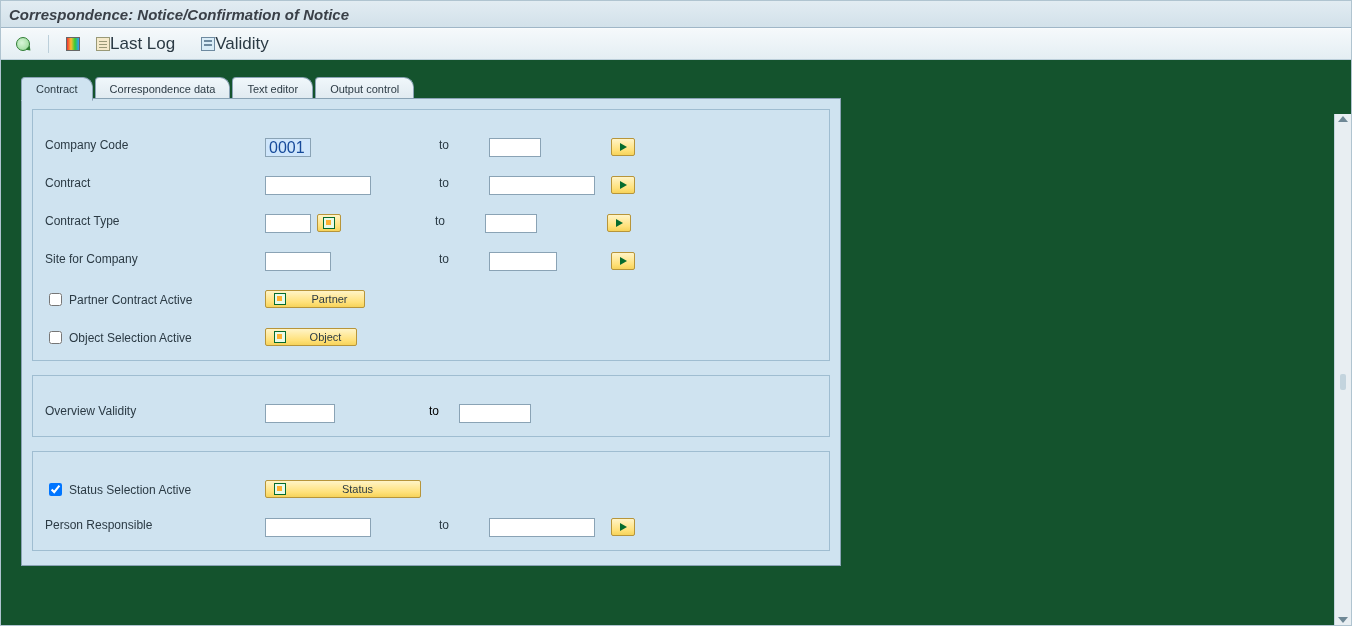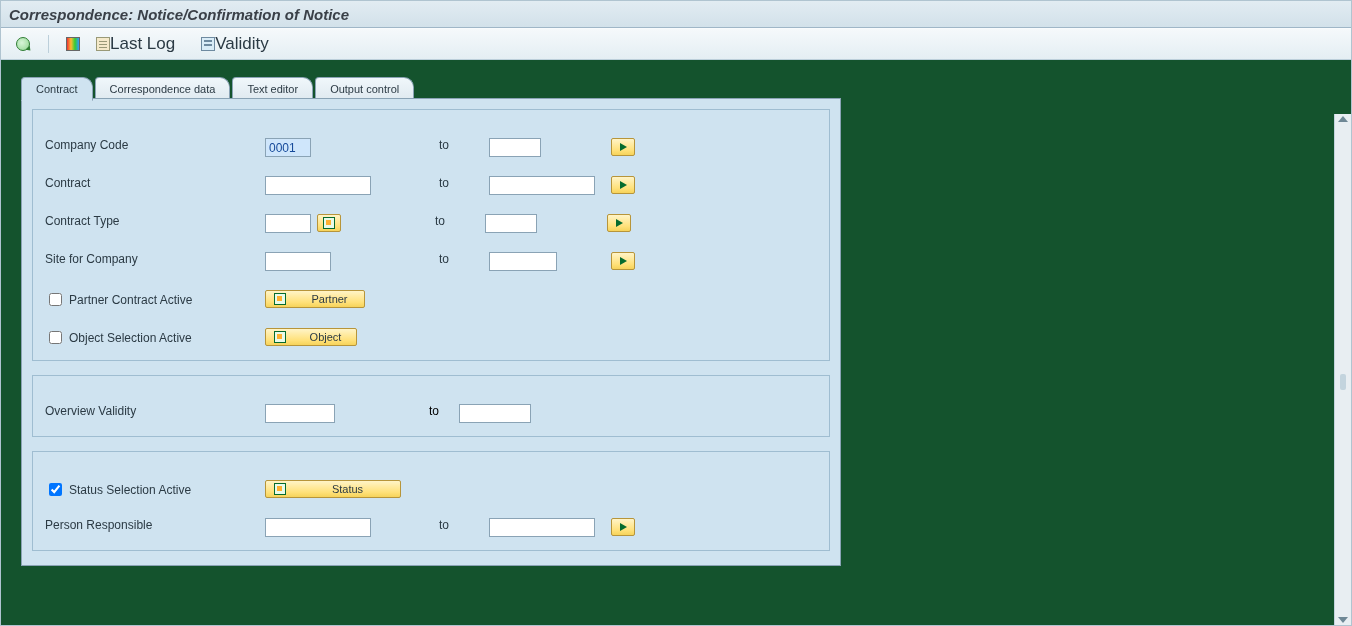--- a/index.html
+++ b/index.html
@@ -141,21 +141,21 @@
   }
 
   .lbl.chk {
     display: flex; align-items: center; gap: 4px;
   }
 
   .inp {
     height: 17px;
     border: 1px solid #8aa3b5;
     background: #fff;
-    font-size: 12px;
+    font-size: 16px;
     padding: 0 3px;
     color: #164a9a;
   }
   .inp.sel { background: #cfe6fb; }
 
   .to-lbl {
     width: 50px;
     text-align: left;
     padding-left: 68px;
     color: #2b3a44;
@@ -389,21 +389,21 @@
           <input class="inp" style="width: 64px;" value="">
         </div>
       </div>
 
       <div class="group-box" style="margin-bottom:4px;">
         <div class="row">
           <span class="lbl chk">
             <input type="checkbox" checked="" style="">
             <span>Status Selection Active</span>
           </span>
-          <button class="btn-yellow" style="width:136px;">
+          <button class="btn-yellow" style="width:156px;">
             <span class="popup-icon"></span>
             <span style="flex:1; text-align:center;">Status</span>
           </button>
         </div>
         <div class="row">
           <span class="lbl">Person Responsible</span>
           <input class="inp slot-from" value="" style="">
           <span class="to-lbl">to</span>
           <input class="inp slot-to" value="" style="">
           <span style="width:16px;"></span>

